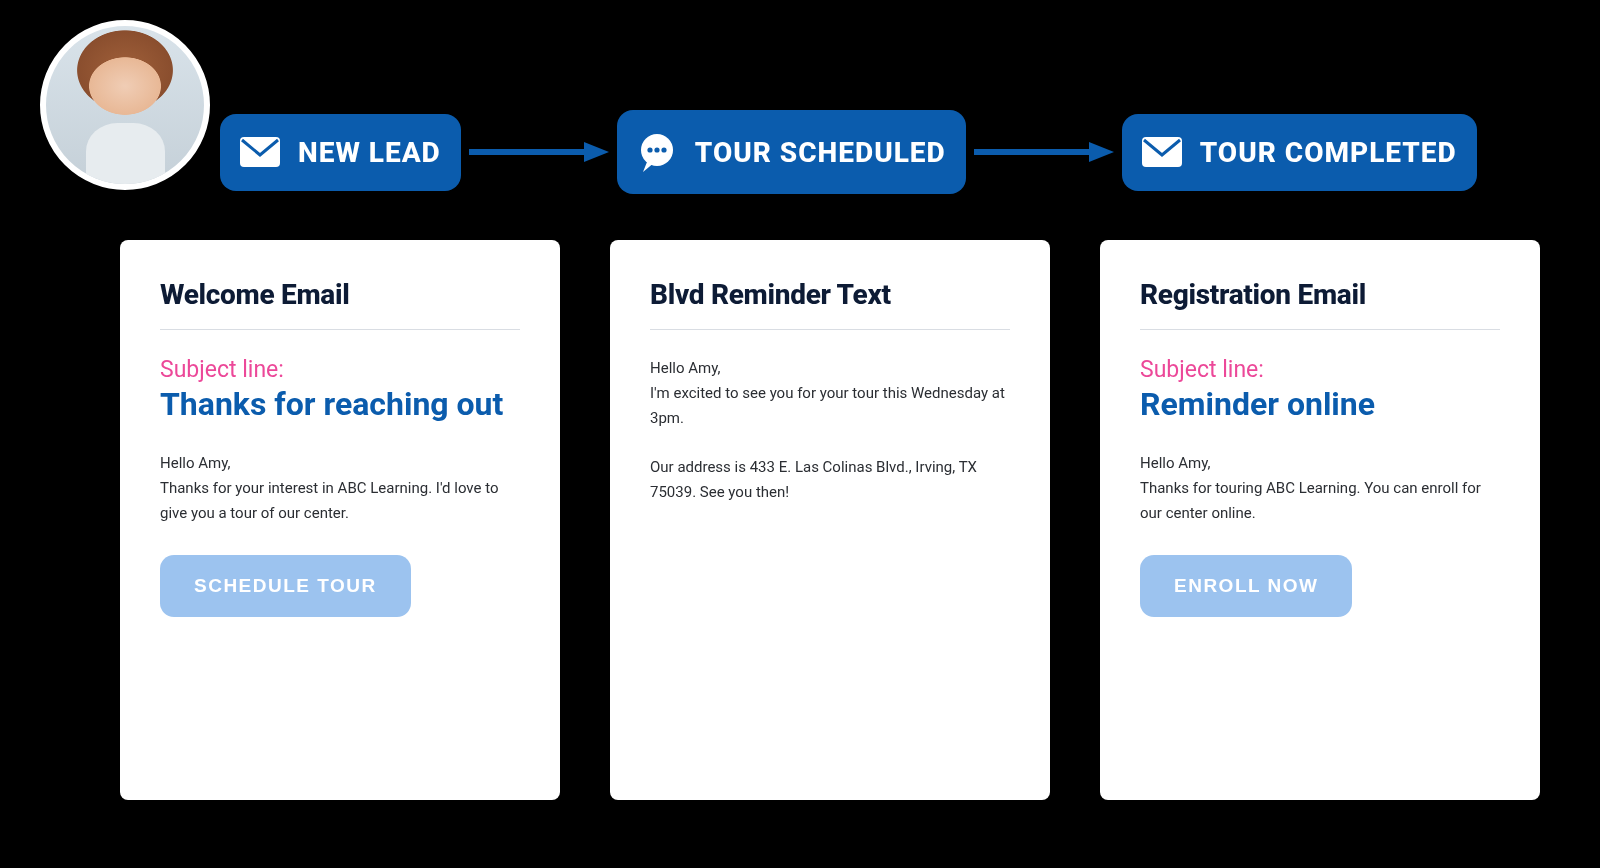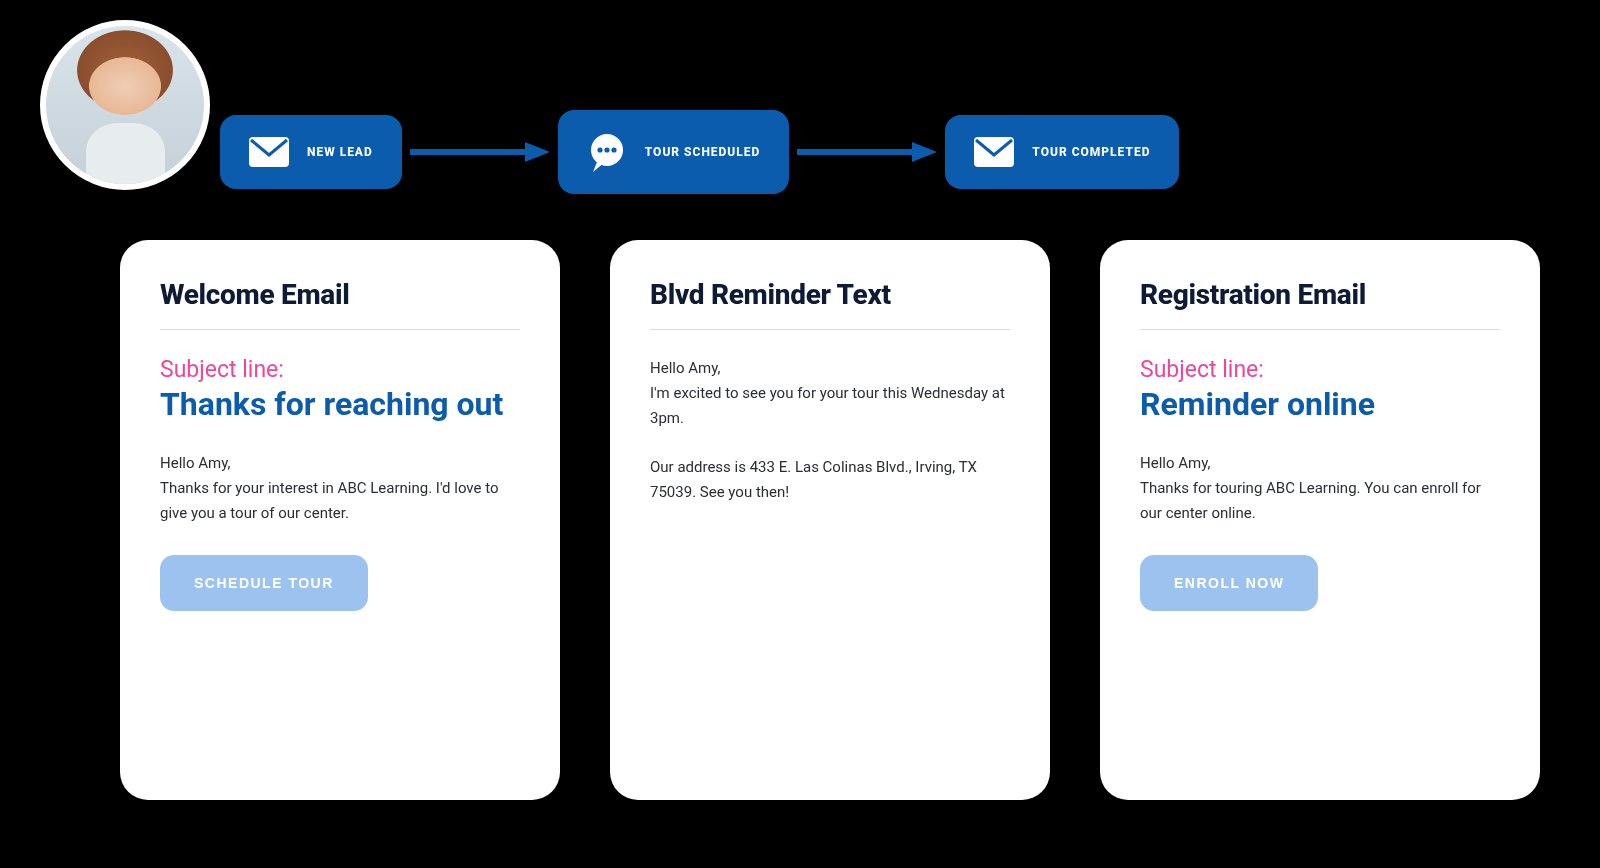--- a/index.html
+++ b/index.html
@@ -41,44 +41,44 @@
     top: 90px;
     left: 180px;
     right: 0;
     display: flex;
     align-items: center;
   }
   .pill {
     background: #0b5cad;
     color: #fff;
     border-radius: 16px;
-    padding: 22px 29px;
+    padding: 22px 20px;
     display: flex;
     align-items: center;
     gap: 18px;
     font-weight: 800;
-    font-size: 12px;
+    font-size: 28px;
     letter-spacing: 1px;
   }
   .pill svg { flex:0 0 auto; }
   .arrow {
     flex: 0 0 auto;
     margin: 0 8px;
   }
   .cards {
     position: absolute;
     top: 220px;
     left: 80px;
     right: 20px;
     display: flex;
     gap: 50px;
   }
   .card {
     background: #fff;
-    border-radius: 28px;
+    border-radius: 8px;
     padding: 38px 40px 60px;
     flex: 1;
     min-height: 560px;
   }
   .card h2 {
     font-size: 28px;
     font-weight: 800;
     color: #0d1b35;
     letter-spacing: -0.3px;
     margin-bottom: 18px;
@@ -104,21 +104,21 @@
     font-size: 15px;
     line-height: 1.65;
     white-space: pre-line;
     margin-bottom: 30px;
   }
   .cta {
     display: inline-block;
     background: #9cc3ef;
     color: #fff;
     font-weight: 800;
-    font-size: 14px;
+    font-size: 19px;
     letter-spacing: 1.5px;
     padding: 20px 34px;
     border-radius: 14px;
     border: none;
     cursor: pointer;
   }
 </style>
 </head>
 <body>
 

